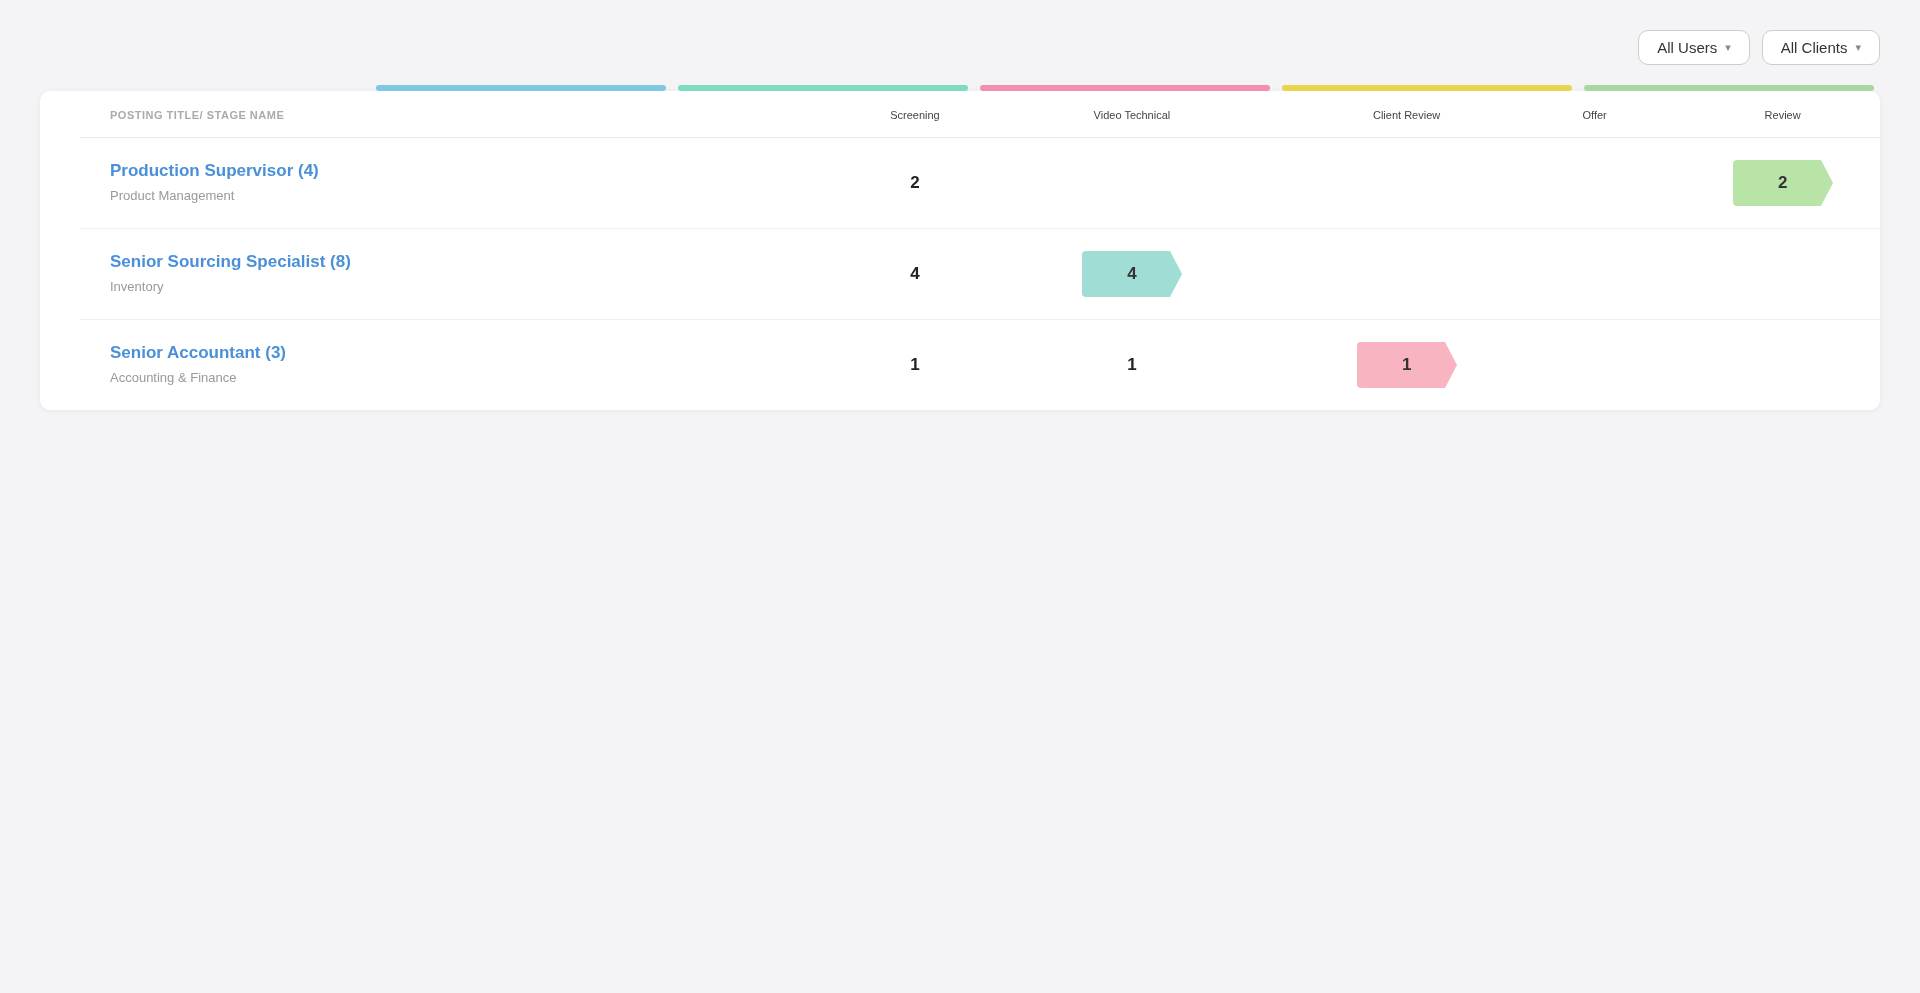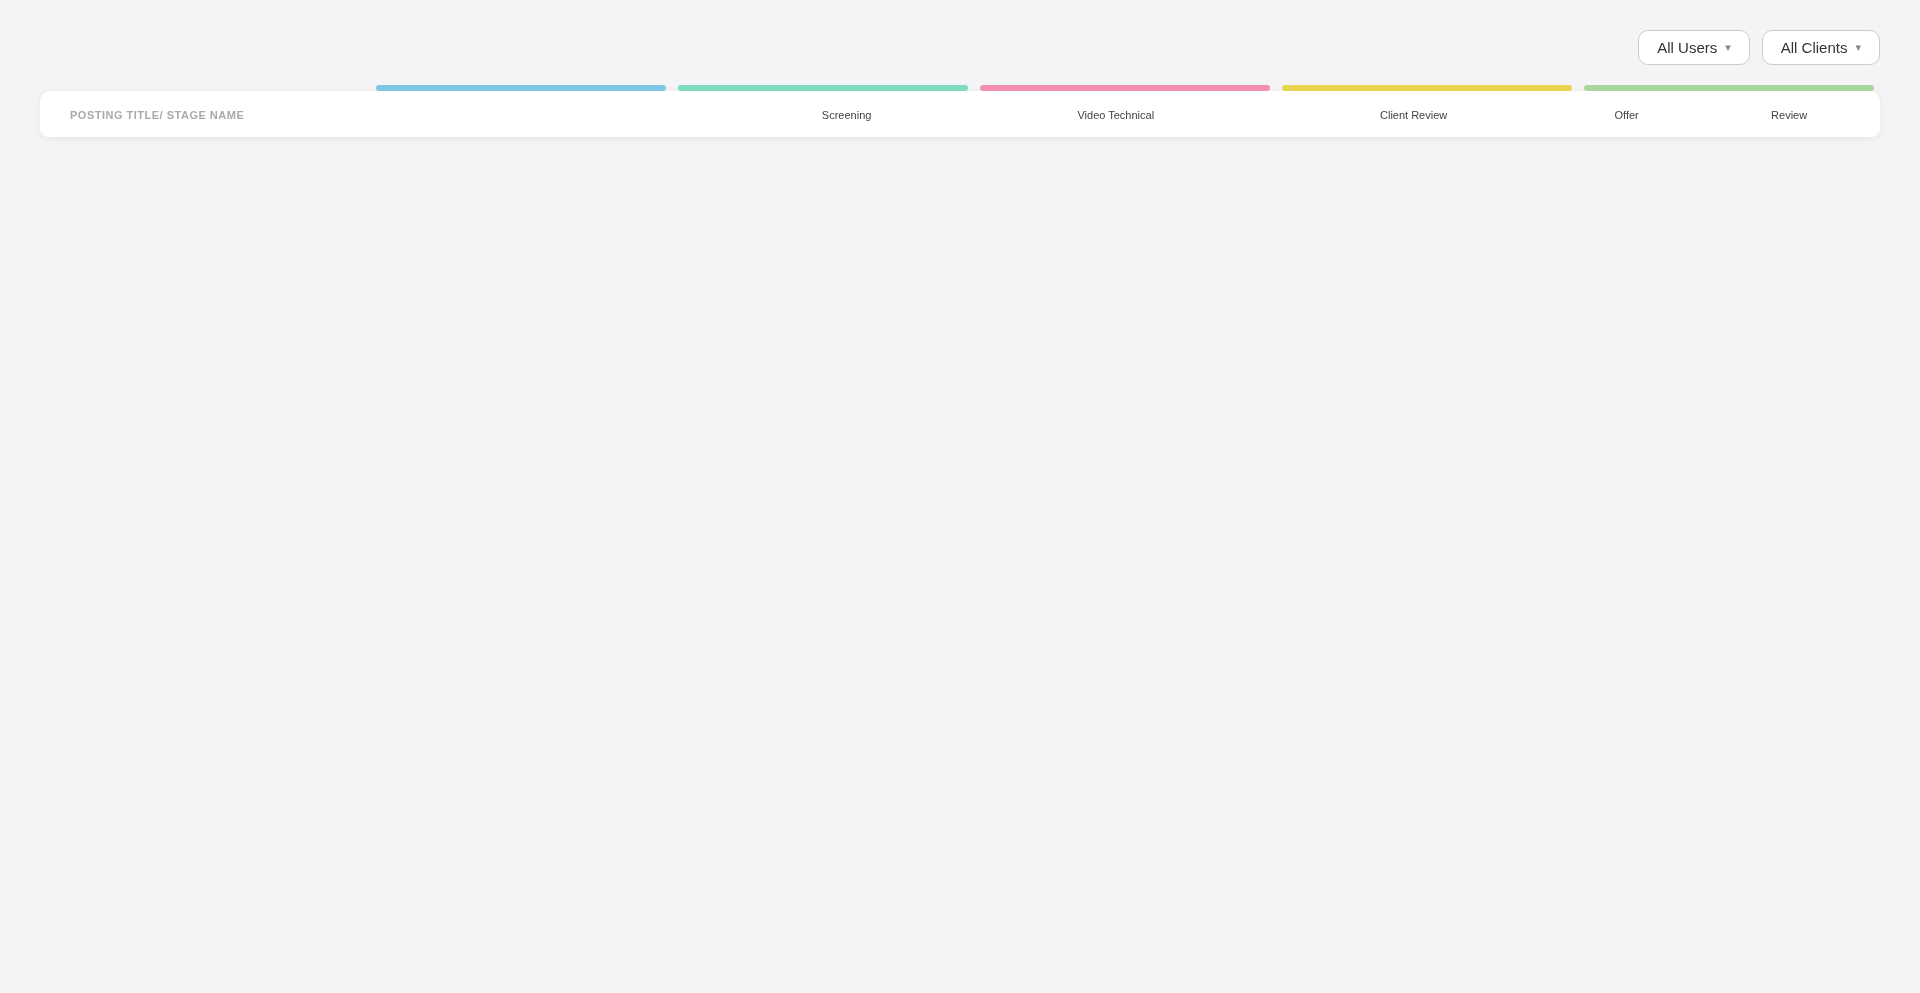--- a/index.html
+++ b/index.html
@@ -44,20 +44,21 @@
     .color-bar-empty { }
     .table-wrapper {
       background: #fff;
       border-radius: 10px;
       overflow: hidden;
       box-shadow: 0 1px 6px rgba(0,0,0,0.06);
     }
     .stage-table {
       width: 100%;
       border-collapse: collapse;
+      margin-left: 40px;
     }
     .stage-table thead tr {
       border-bottom: 1px solid #e8e8e8;
     }
     .stage-table thead th {
       padding: 18px 10px 16px;
       font-weight: 500;
       font-size: 11px;
       color: #444;
       text-align: center;
@@ -168,16 +169,70 @@
           </th>
           <th>
             <span>Offer</span>
           </th>
           <th>
             <span>Review</span>
           </th>
         </tr>
       </thead>
       <tbody id="table-body">
+      <tr>
+            <td class="title-col">
+    <a class="job-title">Production Supervisor (4)</a>
+    <span class="job-dept">Product Management</span>
+  </td>
+            <td><span>2</span></td>
+            <td></td>
+            <td></td>
+            <td></td>
+            <td>
+      <div class="arrow-badge" style="min-width:100px;height:46px;">
+        <svg viewBox="0 0 100 46" xmlns="http://www.w3.org/2000/svg">
+          <path d="M0,4 Q0,0 4,0 L88,0 L100,23 L88,46 L4,46 Q0,46 0,42 Z" fill="#b8e4a8"></path>
+        </svg>
+        <span style="position:relative;z-index:1;font-size:17px;font-weight:700;color:#333;">2</span>
+      </div>
+    </td>
+          </tr>
+          <tr>
+            <td class="title-col">
+    <a class="job-title">Senior Sourcing Specialist (8)</a>
+    <span class="job-dept">Inventory</span>
+  </td>
+            <td><span>4</span></td>
+            <td>
+      <div class="arrow-badge" style="min-width:100px;height:46px;">
+        <svg viewBox="0 0 100 46" xmlns="http://www.w3.org/2000/svg">
+          <path d="M0,4 Q0,0 4,0 L88,0 L100,23 L88,46 L4,46 Q0,46 0,42 Z" fill="#a0ddd5"></path>
+        </svg>
+        <span style="position:relative;z-index:1;font-size:17px;font-weight:700;color:#333;">4</span>
+      </div>
+    </td>
+            <td></td>
+            <td></td>
+            <td></td>
+          </tr>
+          <tr>
+            <td class="title-col">
+    <a class="job-title">Senior Accountant (3)</a>
+    <span class="job-dept">Accounting &amp; Finance</span>
+  </td>
+            <td><span>1</span></td>
+            <td><span>1</span></td>
+            <td>
+      <div class="arrow-badge" style="min-width:100px;height:46px;">
+        <svg viewBox="0 0 100 46" xmlns="http://www.w3.org/2000/svg">
+          <path d="M0,4 Q0,0 4,0 L88,0 L100,23 L88,46 L4,46 Q0,46 0,42 Z" fill="#f8b4c0"></path>
+        </svg>
+        <span style="position:relative;z-index:1;font-size:17px;font-weight:700;color:#333;">1</span>
+      </div>
+    </td>
+            <td></td>
+            <td></td>
+          </tr>
         </tbody>
     </table>
   </div>
 </div>
 
 </body></html>

